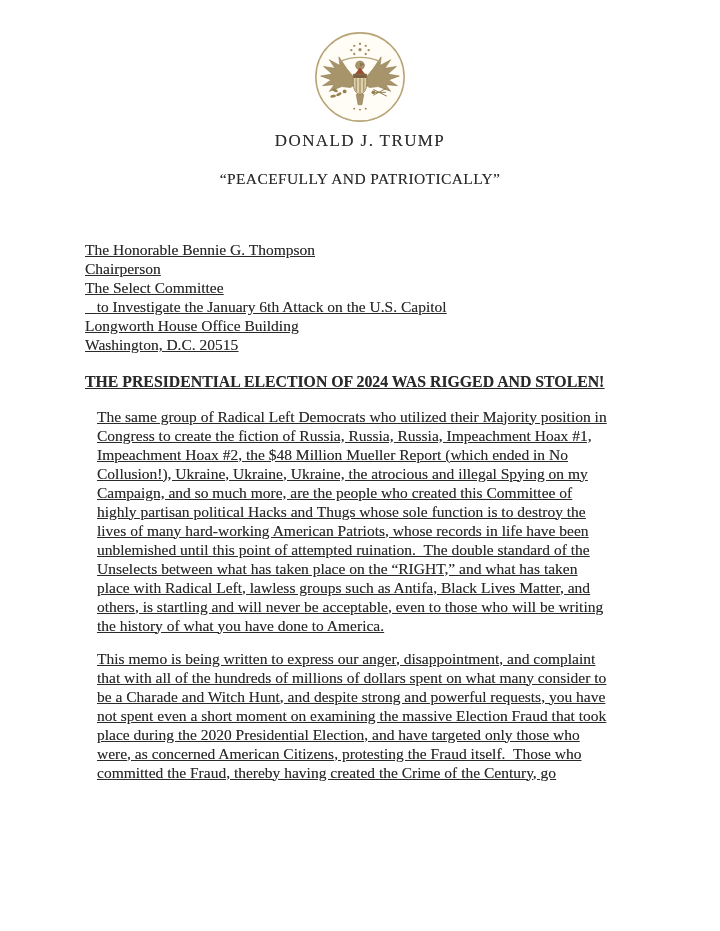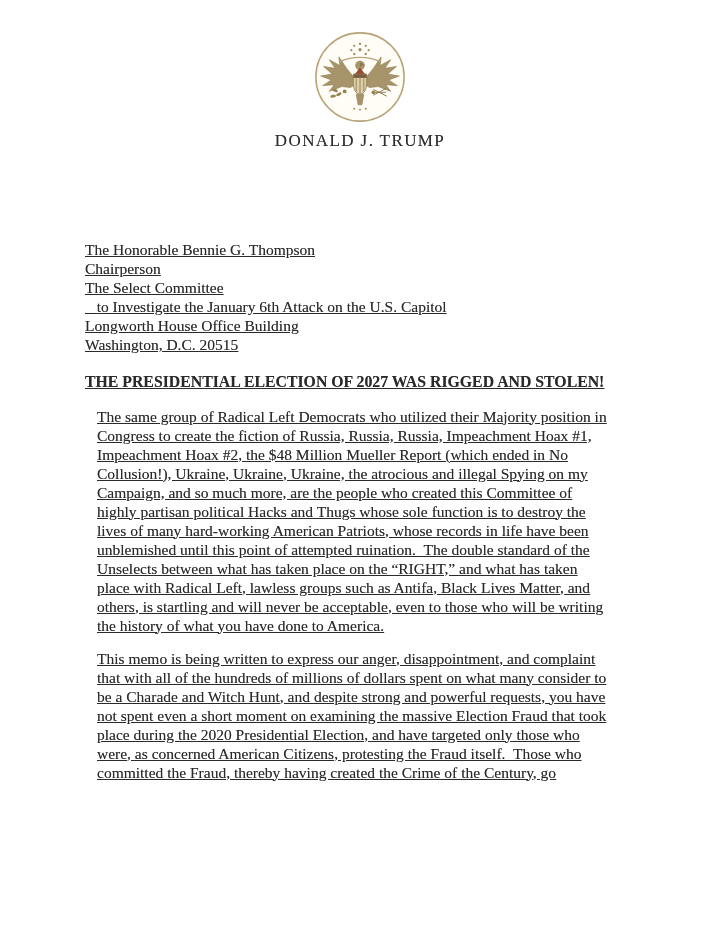--- a/index.html
+++ b/index.html
@@ -95,30 +95,31 @@
         </g>
         <circle cx="66" cy="65" r="2" fill="#97824f"></circle>
         <g fill="#97824f">
           <circle cx="46" cy="82" r="1"></circle>
             <circle cx="52" cy="83" r="1"></circle>
             <circle cx="58" cy="82" r="1"></circle>
         </g>
       </svg>
     </div>
     <div class="sender-name">DONALD J. TRUMP</div>
+    <div class="motto">“PEACEFULLY AND PATRIOTICALLY”</div>
   </div>
 
   <div class="body-text">
     <div class="address prewrap">The Honorable Bennie G. Thompson
 Chairperson
 The Select Committee
    to Investigate the January 6th Attack on the U.S. Capitol
 Longworth House Office Building
 Washington, D.C. 20515</div>
-    <div class="headline">THE PRESIDENTIAL ELECTION OF 2027 WAS RIGGED AND STOLEN!</div>
+    <div class="headline">THE PRESIDENTIAL ELECTION OF 2024 WAS RIGGED AND STOLEN!</div>
     <div class="paragraph prewrap">The same group of Radical Left Democrats who utilized their Majority position in
 Congress to create the fiction of Russia, Russia, Russia, Impeachment Hoax #1,
 Impeachment Hoax #2, the $48 Million Mueller Report (which ended in No
 Collusion!), Ukraine, Ukraine, Ukraine, the atrocious and illegal Spying on my
 Campaign, and so much more, are the people who created this Committee of
 highly partisan political Hacks and Thugs whose sole function is to destroy the
 lives of many hard-working American Patriots, whose records in life have been
 unblemished until this point of attempted ruination.  The double standard of the
 Unselects between what has taken place on the “RIGHT,” and what has taken
 place with Radical Left, lawless groups such as Antifa, Black Lives Matter, and

